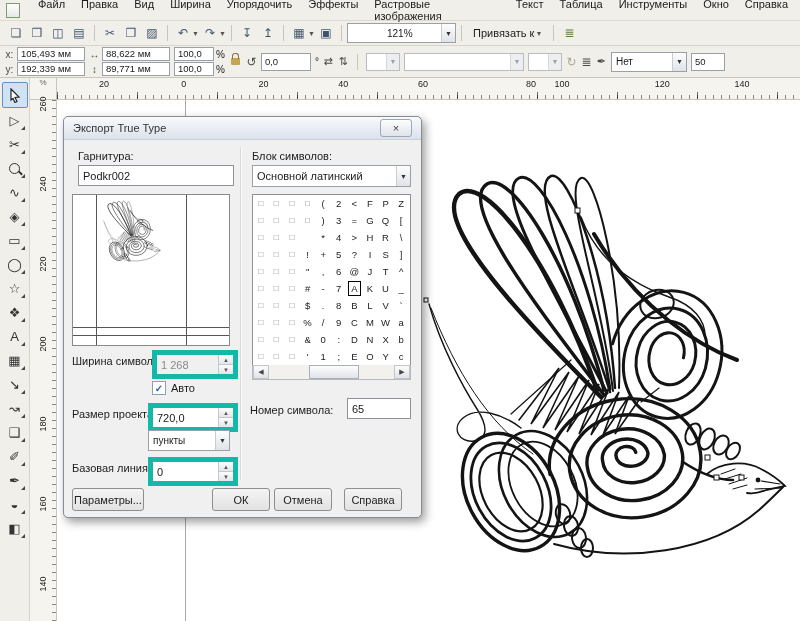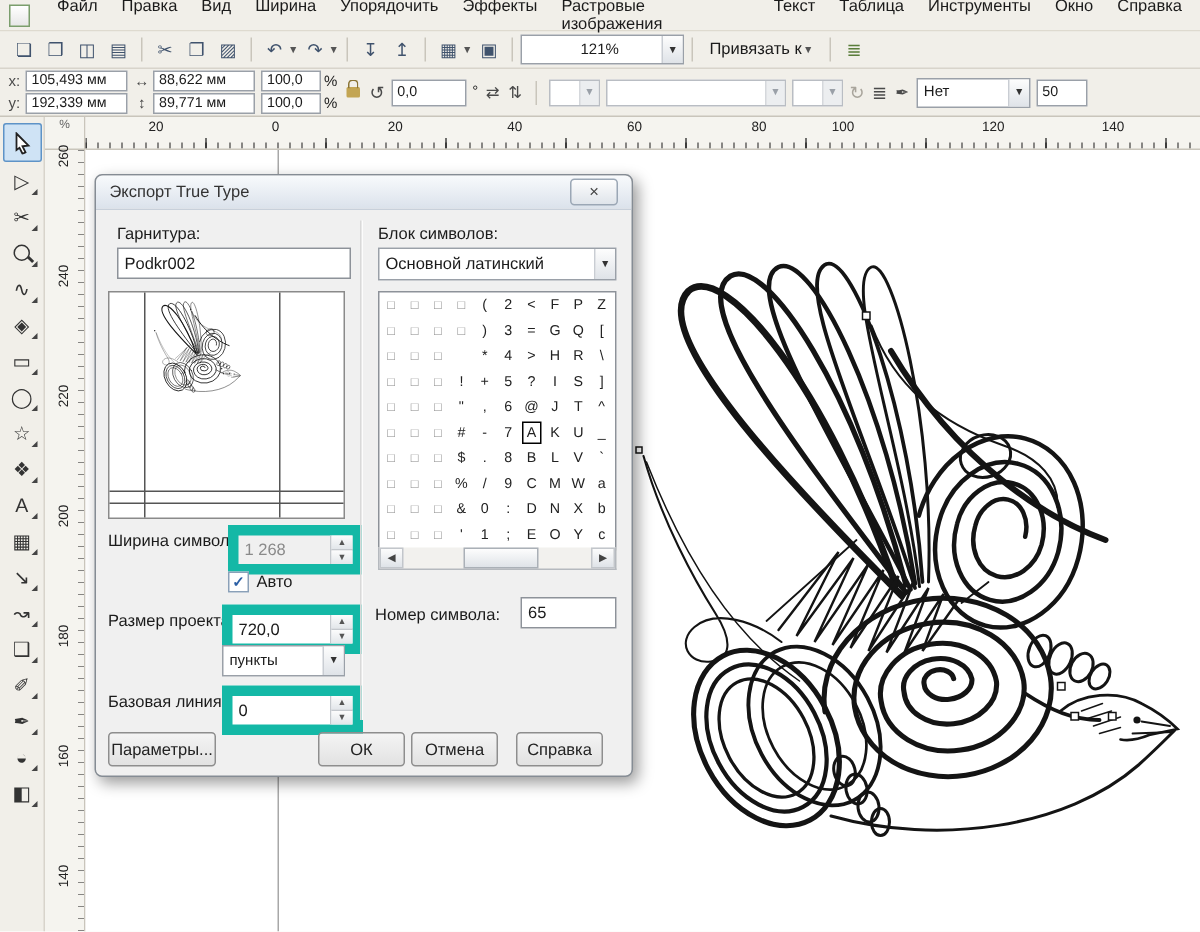--- a/index.html
+++ b/index.html
@@ -51,21 +51,21 @@
   .guideline{position:absolute;top:0;bottom:0;width:1px;background:#a8a8a8;}
   
   .dlg{position:absolute;left:6px;top:16px;width:357px;height:400px;background:#f0f0f0;border:1px solid #858c94;border-radius:5px;box-shadow:3px 4px 10px rgba(0,0,0,.4);font-size:11px;z-index:5;}
   .dlg-title{height:22px;display:flex;align-items:center;padding:0 9px;background:linear-gradient(#f8fafc,#e8edf3 55%,#dbe2eb);border-bottom:1px solid #c8d0da;border-radius:5px 5px 0 0;color:#333;text-align:right;}
   .dlg-close{margin-left:auto;width:30px;height:16px;border:1px solid #9ba7b5;border-radius:3px;background:linear-gradient(#fdfdfd,#dfe4ea);display:flex;align-items:center;justify-content:center;font-size:11px;color:#444;line-height:1;}
   .dlg .abs{position:absolute;}
   .lab{color:#1b1b1b;white-space:nowrap;}
   .tbox{background:#fff;border:1px solid #8d9299;padding:0 4px;display:flex;align-items:center;}
   .preview{background:#fff;border:1px solid #8a8a8a;position:relative;}
   .pv-line{position:absolute;background:#555;}
-  .spin{display:flex;align-items:stretch;background:#fff;border:7px solid #14b8a6;}
+  .spin{display:flex;align-items:stretch;background:#fff;border:5px solid #14b8a6;}
   .spin.disabled{background:#f0f0f0;color:#8a8a8a;}
   .spin .sval{flex:1;padding:0 4px;display:flex;align-items:center;}
   .spinbtns{width:14px;border-left:1px solid #c4c8cd;display:flex;flex-direction:column;}
   .spinbtns span{flex:1;display:flex;align-items:center;justify-content:center;font-size:6px;color:#555;background:linear-gradient(#fcfcfc,#e2e6ea);}
   .spinbtns span:first-child{border-bottom:1px solid #c4c8cd;}
   .chk{display:flex;align-items:center;gap:5px;}
   .chkbox{width:12px;height:12px;background:#fff;border:1px solid #8aa0b8;display:flex;align-items:center;justify-content:center;font-size:10px;color:#2b5fa5;font-weight:bold;}
   .btn{background:linear-gradient(#f4f4f4,#e2e2e2);border:1px solid #8e8e8e;border-radius:3px;display:flex;align-items:center;justify-content:center;font-size:11px;color:#222;}
   .groove{border-left:1px solid #d9d9d9;border-right:1px solid #fcfcfc;}
   .chargrid{background:#fff;border:1px solid #8d9299;overflow:hidden;}
@@ -244,21 +244,21 @@
         </div>
     </div>
 
     <div class="maincol">
       <div class="hruler" id="hruler">
           <span class="rl" style="left: 47px;">20</span>
           <span class="rl" style="left: 126.75px;">0</span>
           <span class="rl" style="left: 206.5px;">20</span>
           <span class="rl" style="left: 286.25px;">40</span>
           <span class="rl" style="left: 366px;">60</span>
-          <span class="rl" style="left: 430px; padding-left: 38px;">80</span>
+          <span class="rl" style="left: 455px; padding-left: 38px;">80</span>
           <span class="rl" style="left: 505px;">100</span>
           <span class="rl" style="left: 605.25px;">120</span>
           <span class="rl" style="left: 685px;">140</span>
         </div>
       <div class="canvas">
         <div class="guideline" style="left:128px;"></div>
 
         <svg width="390" height="410" viewBox="0 0 390 410" style="position:absolute;left:354px;top:62px;">
           <defs>
             <g id="birdart">

